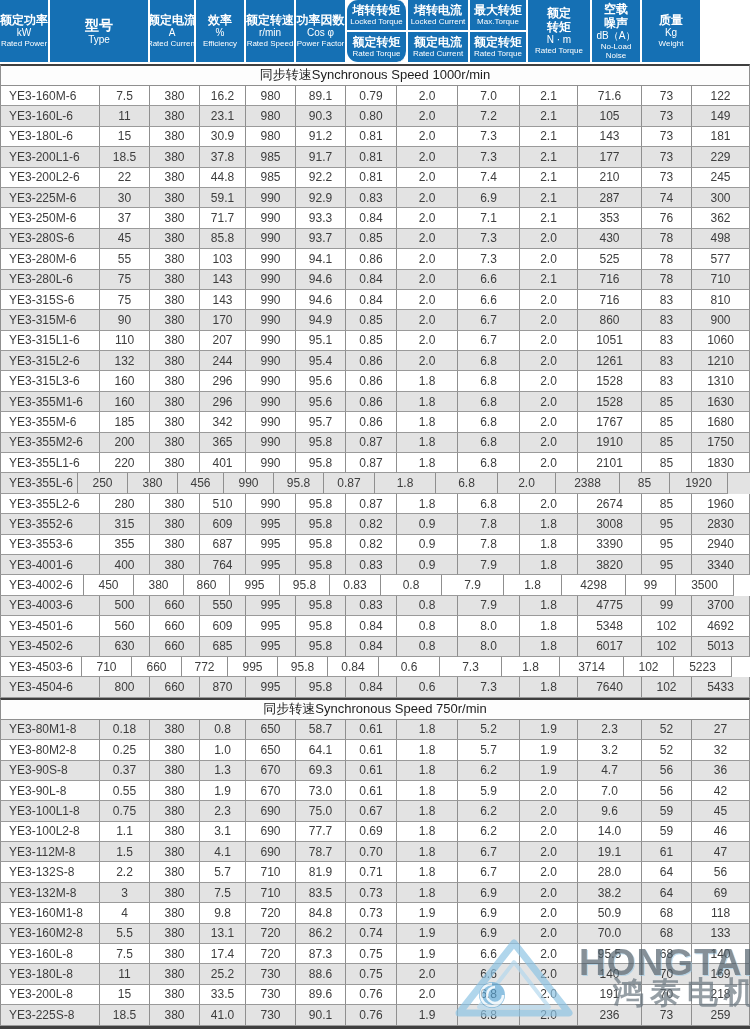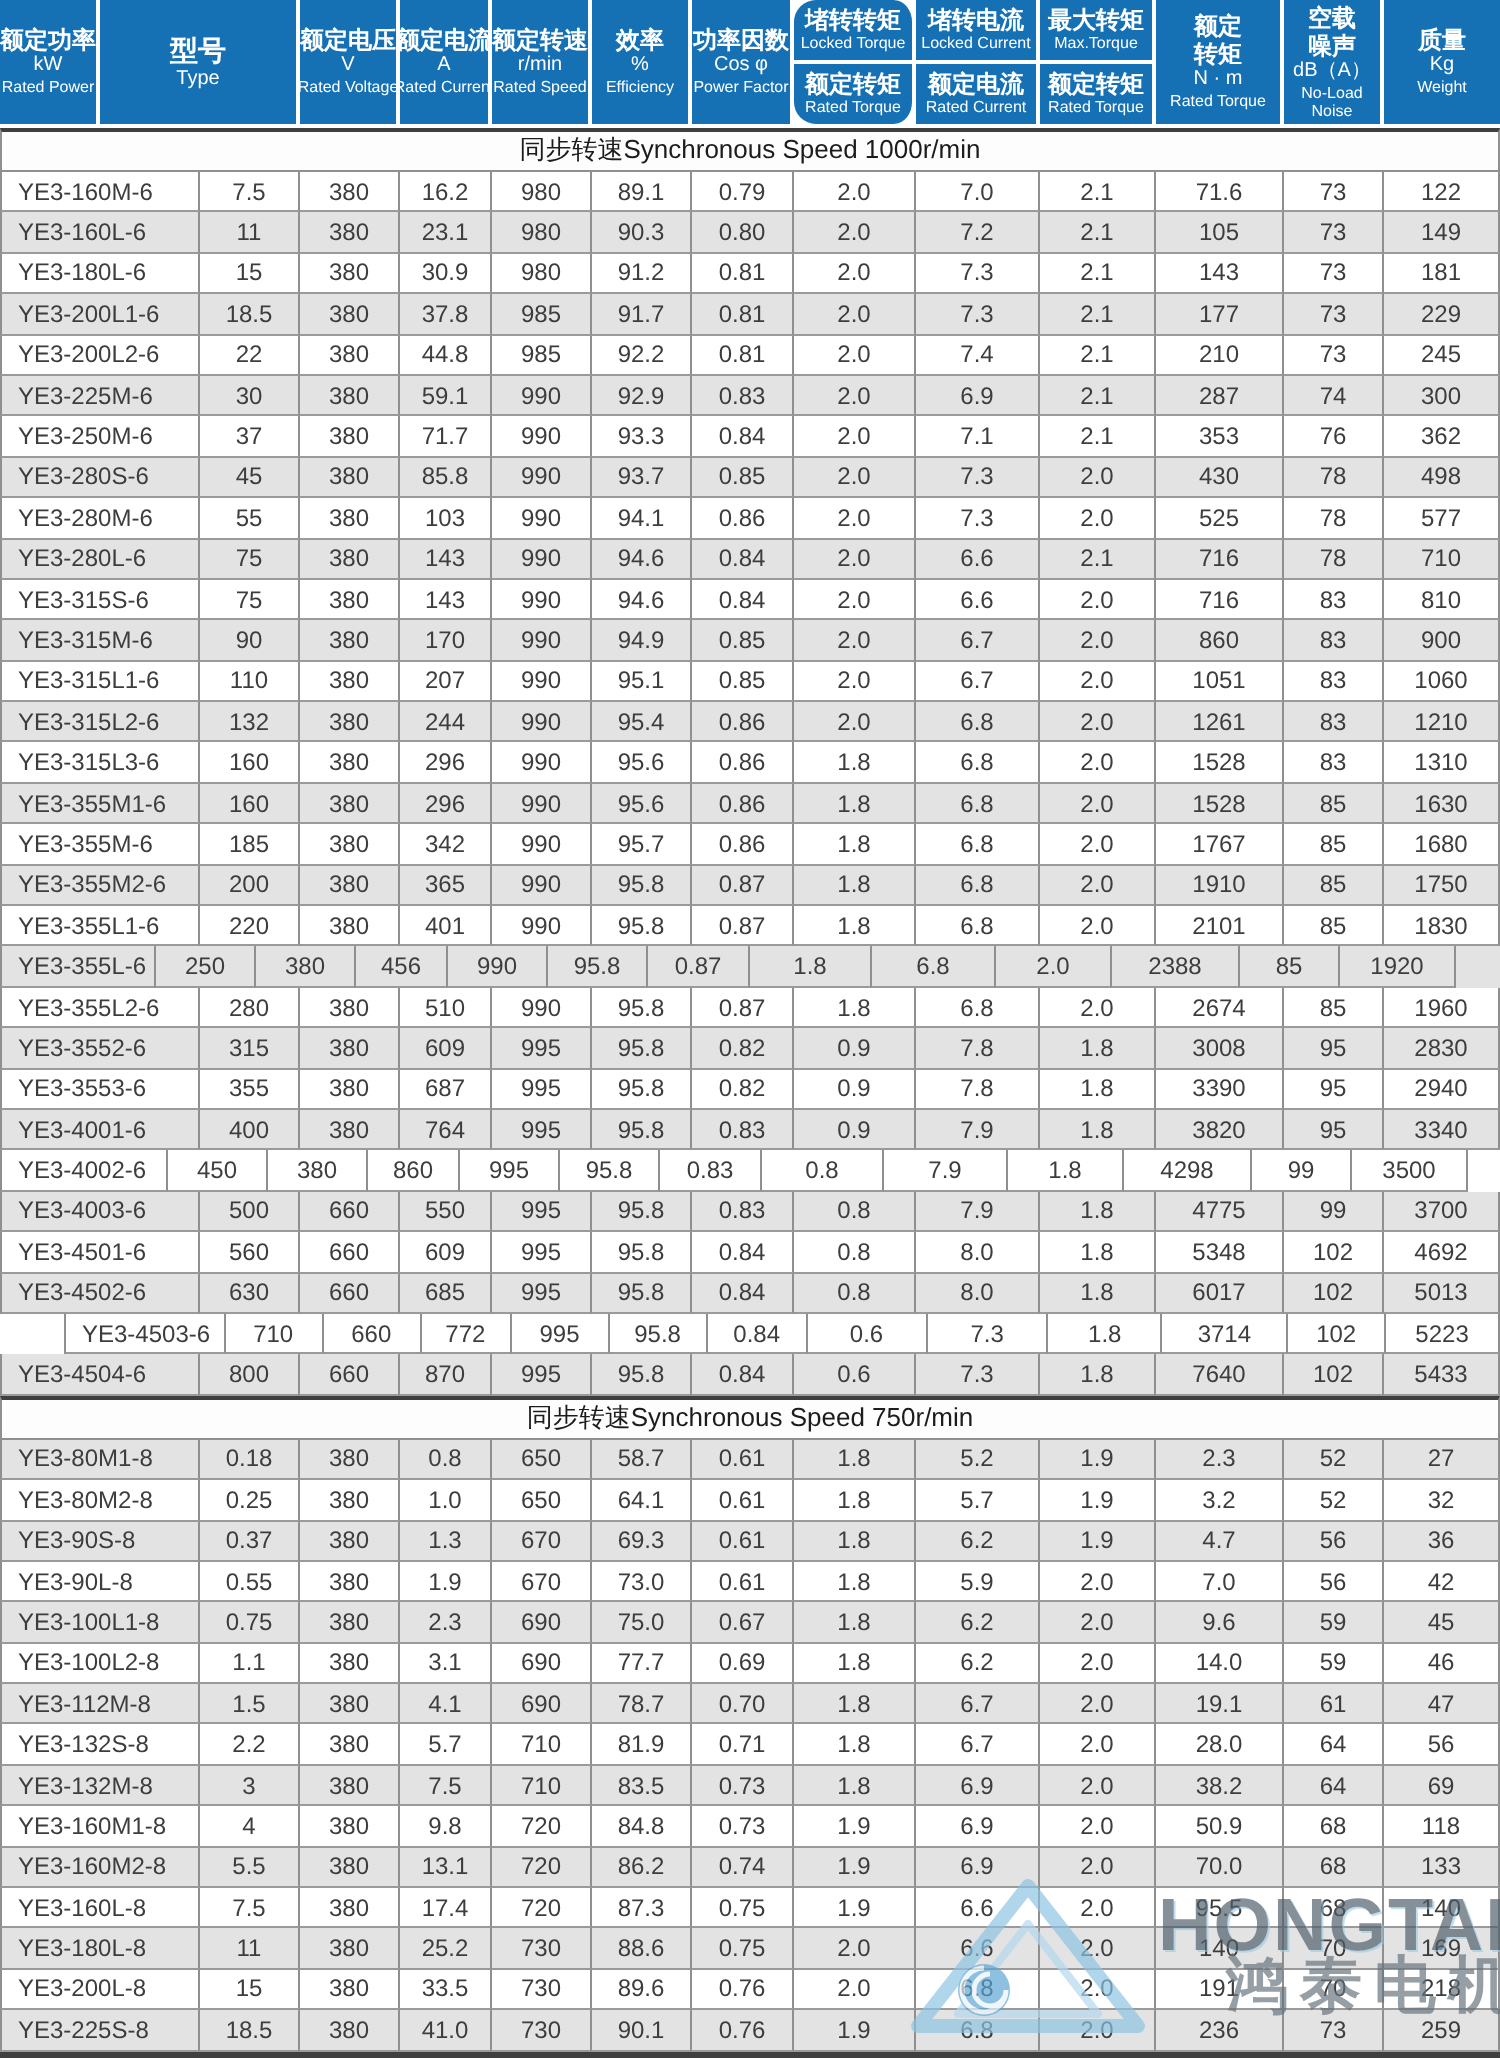--- a/index.html
+++ b/index.html
@@ -68,46 +68,39 @@
           <div class="h-mid">kW</div>
           <div class="h-en">Rated Power</div>
         </div>
       </div>
       <div class="hcell" style="width: 100px;">
         <div class="hbox">
           <div class="h-zhlg">型号</div>
           <div class="h-enlg">Type</div>
         </div>
       </div>
-      <div class="hcell" style="width: 50px;">
-        <div class="hbox">
-          <div class="h-zh">额定电压</div>
-          <div class="h-mid">V</div>
-          <div class="h-en">Rated Voltage</div>
-        </div>
-      </div>
       <div class="hcell" style="width: 46px;">
         <div class="hbox">
           <div class="h-zh">额定电流</div>
           <div class="h-mid">A</div>
           <div class="h-en">Rated Current</div>
         </div>
       </div>
       <div class="hcell" style="width: 50px;">
         <div class="hbox">
+          <div class="h-zh">效率</div>
+          <div class="h-mid">%</div>
+          <div class="h-en">Efficiency</div>
+        </div>
+      </div>
+      <div class="hcell" style="width: 50px;">
+        <div class="hbox">
           <div class="h-zh">额定转速</div>
           <div class="h-mid">r/min</div>
           <div class="h-en">Rated Speed</div>
-        </div>
-      </div>
-      <div class="hcell" style="width: 50px;">
-        <div class="hbox">
-          <div class="h-zh">效率</div>
-          <div class="h-mid">%</div>
-          <div class="h-en">Efficiency</div>
         </div>
       </div>
       <div class="hcell" style="width: 51px;">
         <div class="hbox">
           <div class="h-zh">功率因数</div>
           <div class="h-mid">Cos φ</div>
           <div class="h-en">Power Factor</div>
         </div>
       </div>
       <div class="hcell hsplit" style="width: 61px; border-radius: 11px;">
@@ -581,21 +574,21 @@
         <div class="tcell" style="width: 50px;">95.8</div>
         <div class="tcell" style="width: 51px;">0.84</div>
         <div class="tcell" style="width: 61px;">0.8</div>
         <div class="tcell" style="width: 62px;">8.0</div>
         <div class="tcell" style="width: 58px;">1.8</div>
         <div class="tcell" style="width: 64px;">6017</div>
         <div class="tcell" style="width: 50px;">102</div>
         <div class="tcell" style="width: 58px;">5013</div>
       </div>
       <div class="trow">
-        <div class="tcell" style="width: 82px; margin-left: 32px;">YE3-4503-6</div>
+        <div class="tcell" style="width: 82px;">YE3-4503-6</div>
         <div class="tcell" style="width: 50px;">710</div>
         <div class="tcell" style="width: 50px;">660</div>
         <div class="tcell" style="width: 46px;">772</div>
         <div class="tcell" style="width: 50px;">995</div>
         <div class="tcell" style="width: 50px;">95.8</div>
         <div class="tcell" style="width: 51px;">0.84</div>
         <div class="tcell" style="width: 61px;">0.6</div>
         <div class="tcell" style="width: 62px;">7.3</div>
         <div class="tcell" style="width: 58px;">1.8</div>
         <div class="tcell" style="width: 64px;">3714</div>

